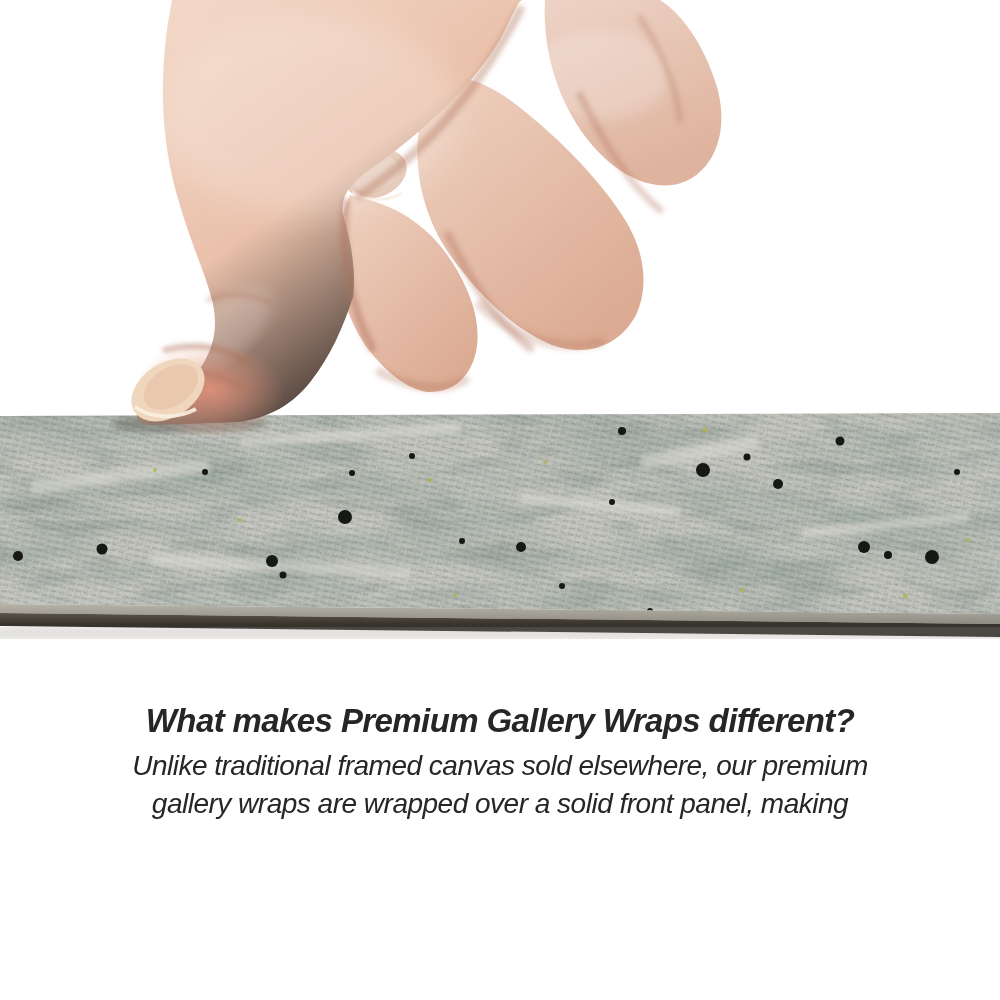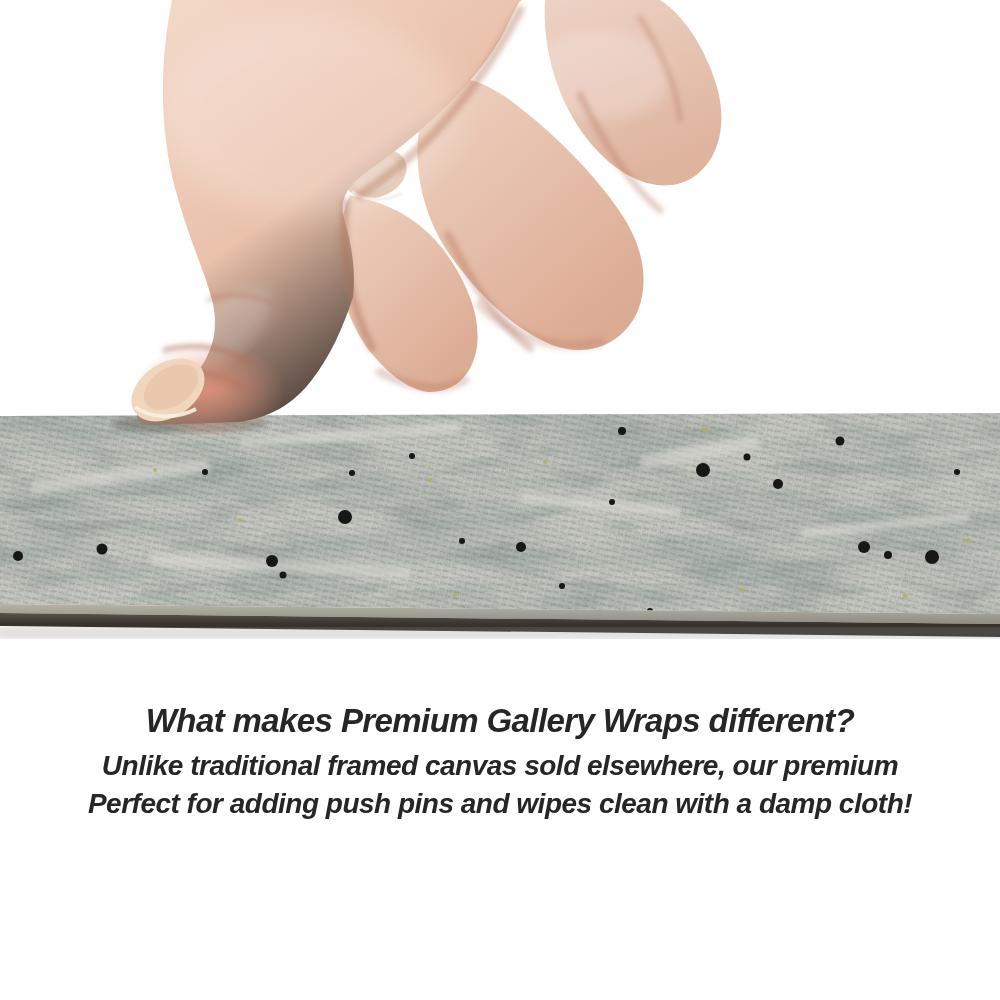--- a/index.html
+++ b/index.html
@@ -21,21 +21,21 @@
   .copy h2{
     margin:0 0 5px 0;
     font-size:33px;
     font-weight:600;
     letter-spacing:-0.6px;
     line-height:42px;
   }
   .copy p{
     margin:0;
     font-size:28px;
-    font-weight:700;
+    font-weight:400;
     letter-spacing:-0.5px;
     line-height:38px;
     text-align:center;
   }
 </style>
 </head>
 <body>
 
 <div class="stage">
 
@@ -229,16 +229,16 @@
         <ellipse cx="168" cy="390" rx="40" ry="27" transform="rotate(-33 168 390)" fill="#efd6bd"></ellipse>
         <ellipse cx="171" cy="387" rx="30" ry="19" transform="rotate(-33 171 387)" fill="#e7c6ab" opacity="0.85"></ellipse>
         <path d="M135,407 C150,418 175,420 196,409" fill="none" stroke="#f9f0e0" stroke-width="4" opacity="0.9"></path>
       </g>
     </g>
   </svg>
 
   <div class="copy">
     <h2>What makes Premium Gallery Wraps different?</h2>
     <p>Unlike traditional framed canvas sold elsewhere, our premium</p>
-    <p>Perfect for adding push pins and wipes clean with a damp cloth!</p>
+    <p>gallery wraps are wrapped over a solid front panel, making</p>
   </div>
 
 </div>
 
 </body></html>

